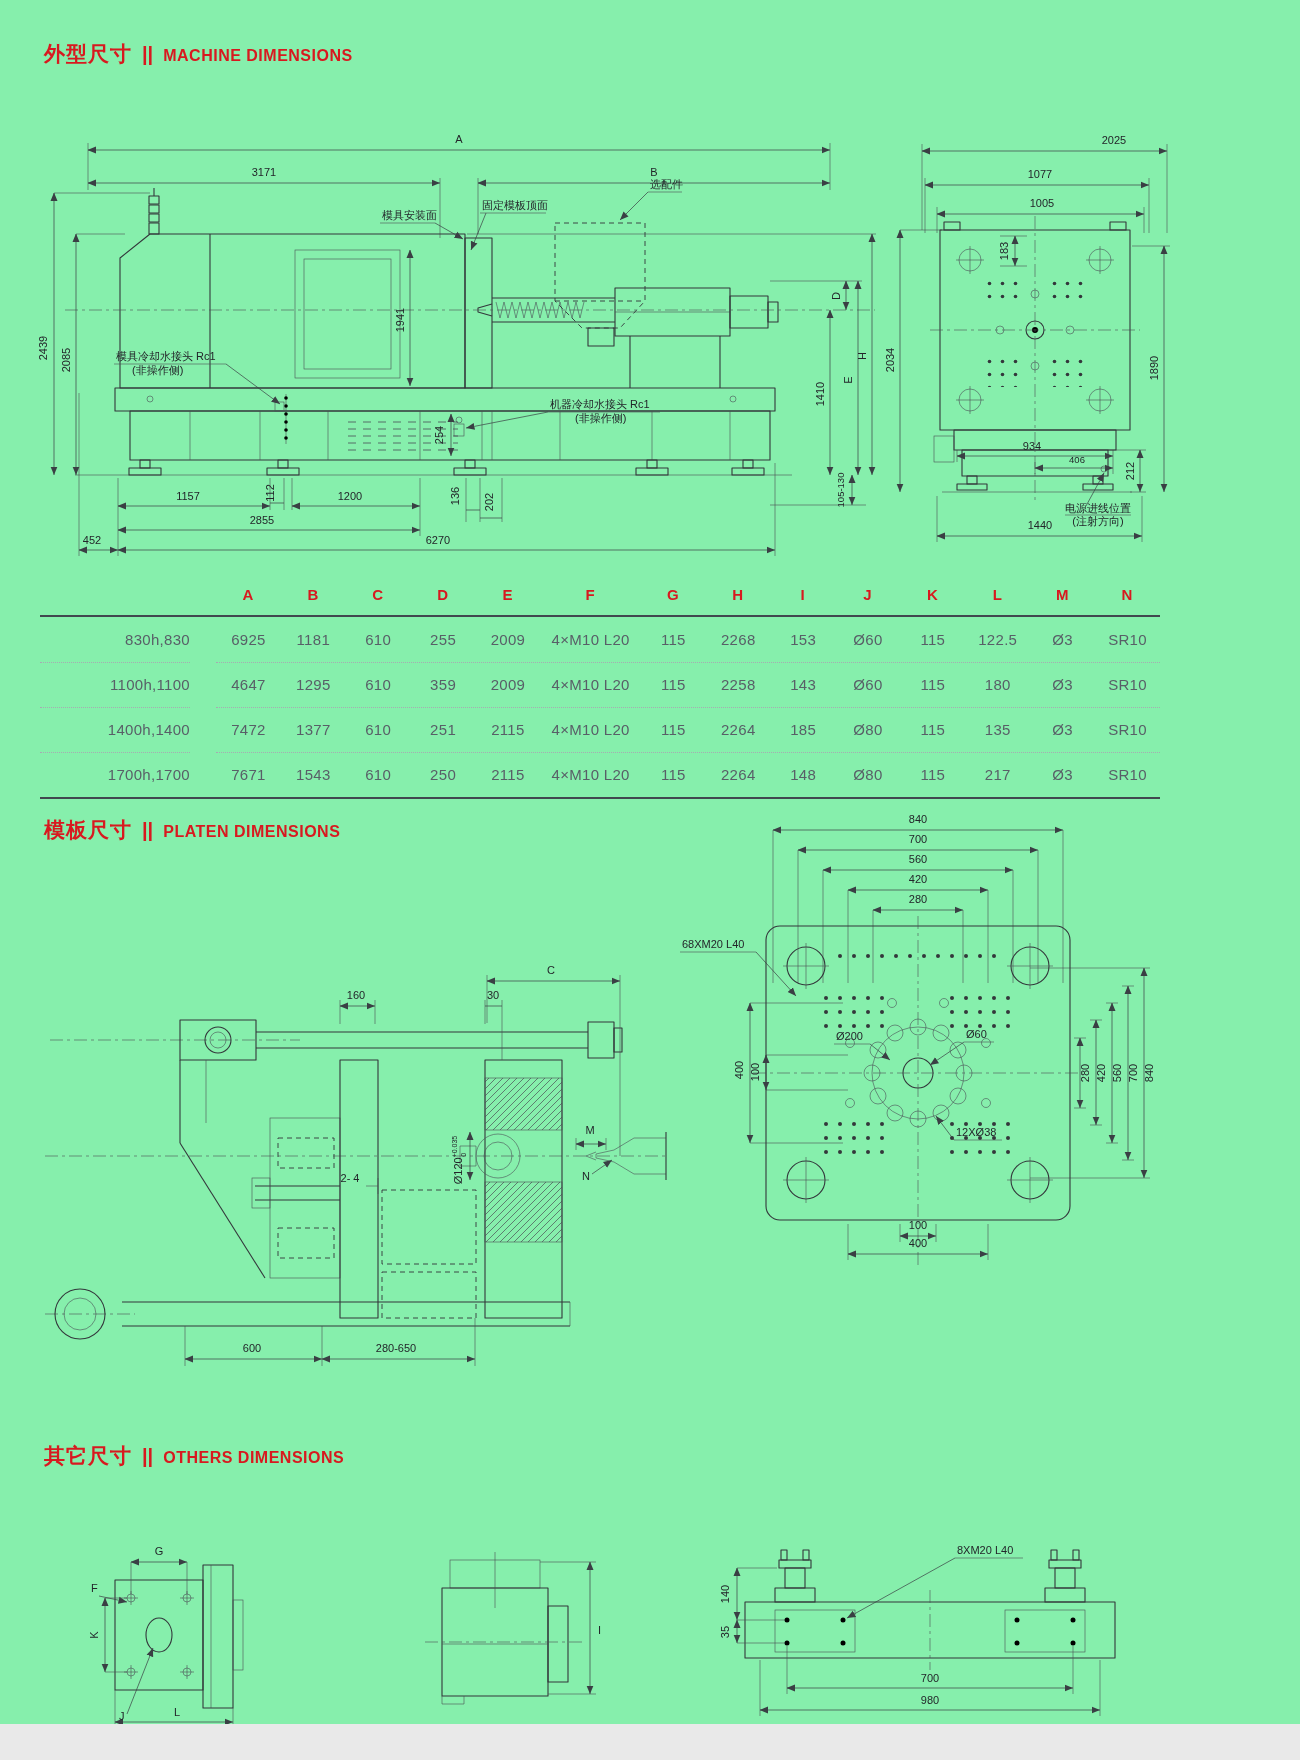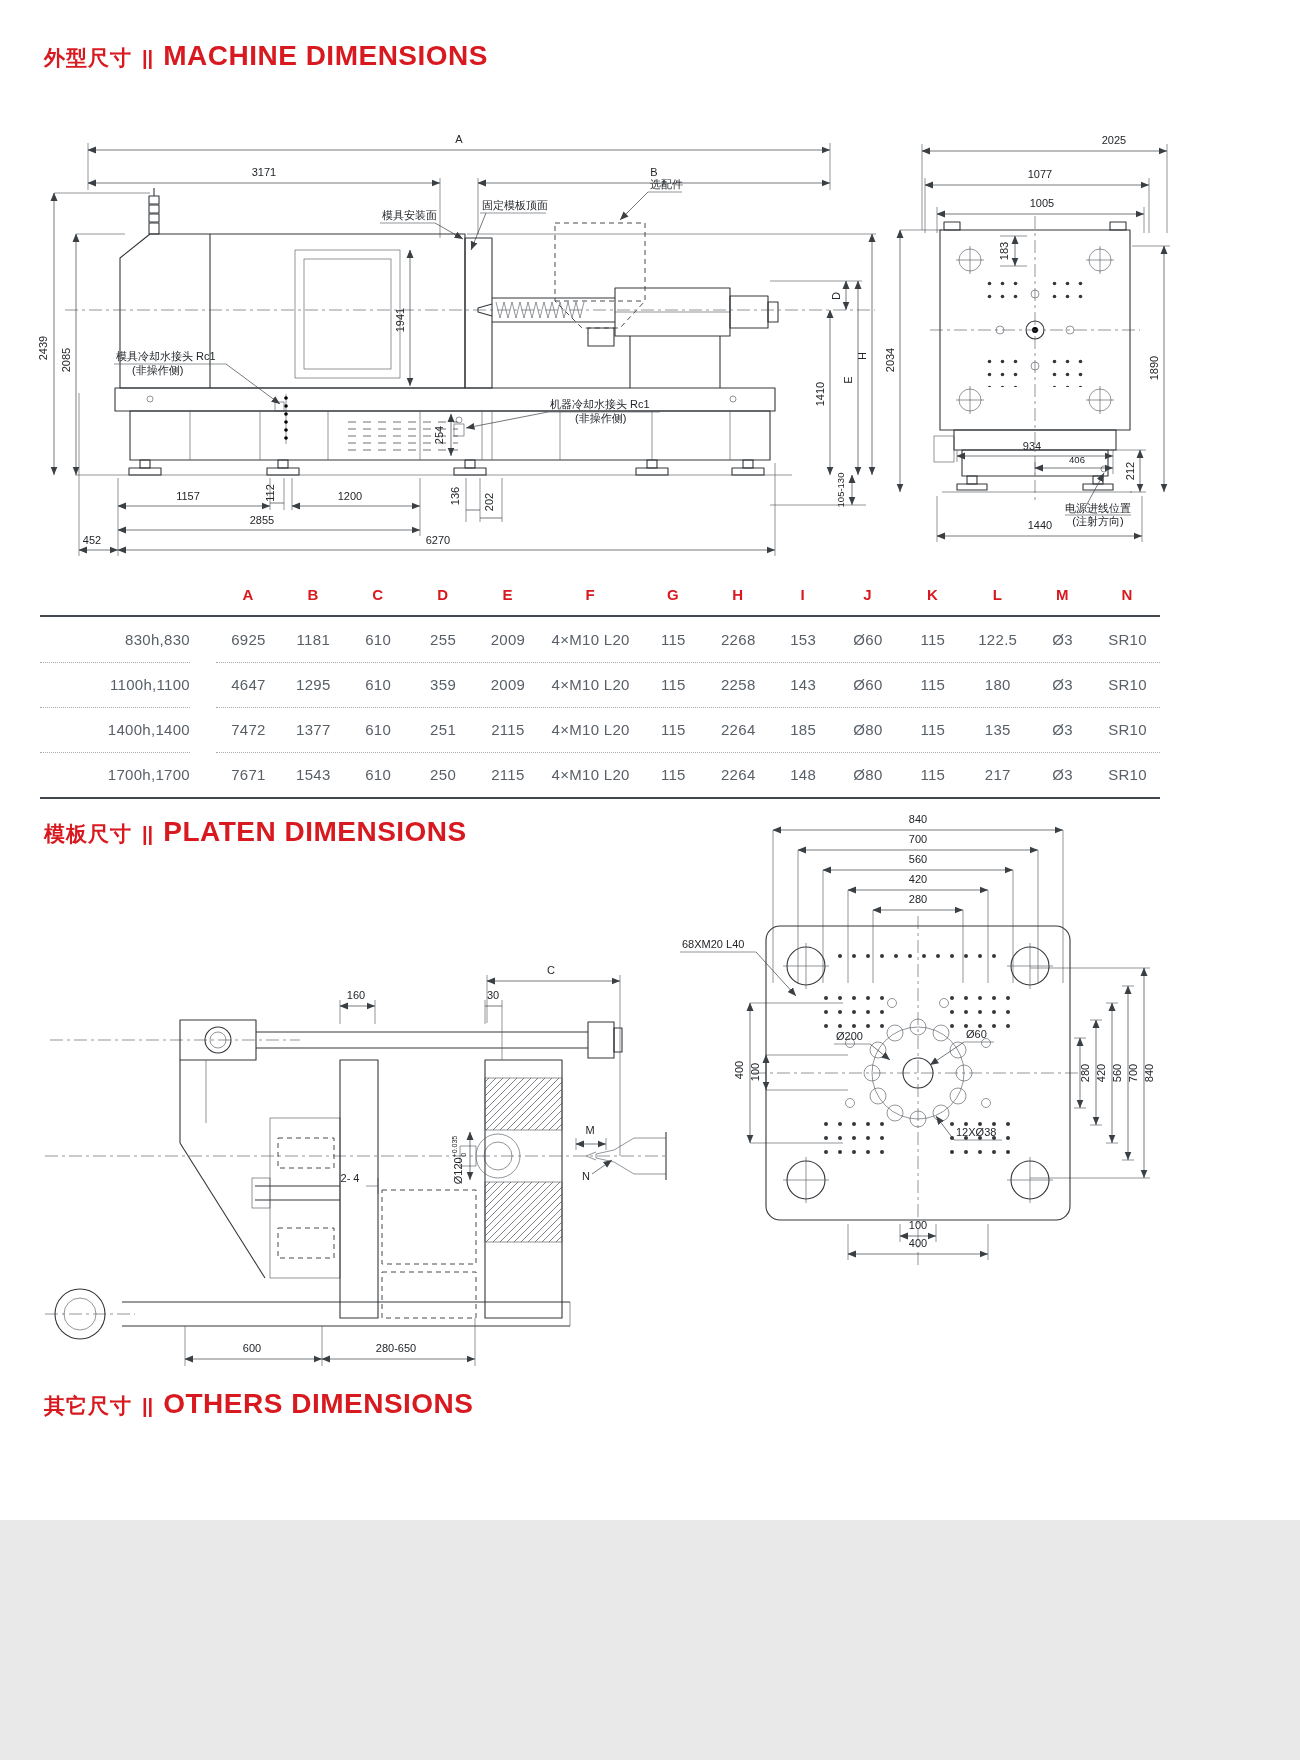--- a/index.html
+++ b/index.html
@@ -1,21 +1,21 @@
 <!DOCTYPE html>
 <html><head>
 <meta charset="utf-8">
 <style>
   body{margin:0;background:#e9e9e9}
-  .page{position:relative;width:1300px;height:1520px;background:#ffffff;font-family:"Liberation Sans",sans-serif;overflow:hidden}
+  .page{position:relative;width:1300px;height:1724px;background:#86efac;font-family:"Liberation Sans",sans-serif;overflow:hidden}
   .page svg{position:absolute}
   .sec-title{position:absolute;display:flex;align-items:baseline;gap:10px;color:#d8191f;font-weight:bold;white-space:nowrap}
   .sec-title .cn{font-size:21px;letter-spacing:1px}
   .sec-title .sep{font-size:20px}
-  .sec-title .en{font-size:28px;letter-spacing:.5px}
+  .sec-title .en{font-size:16px;letter-spacing:.5px}
   svg .ln{fill:none;stroke:#33373b;stroke-width:1.1;stroke-linejoin:round}
   svg .tn{fill:none;stroke:#4a4f55;stroke-width:.6}
   svg .dim{fill:none;stroke:#3a3f44;stroke-width:.7}
   svg .cl{fill:none;stroke:#4a4f55;stroke-width:.6;stroke-dasharray:13 4 3 4}
   svg .dsh{fill:none;stroke:#33373b;stroke-width:.9;stroke-dasharray:5 4}
   svg .lv{fill:none;stroke:#4a4f55;stroke-width:.8;stroke-dasharray:8 7}
   svg text{font-family:"Liberation Sans",sans-serif;font-size:11px;fill:#23262a}
   svg .mid{text-anchor:middle}
   svg .sm{font-size:9.5px}
   .dim-table{position:absolute;left:40px;top:586px;width:1120px;color:#585f67;font-size:15px;border-bottom:2px solid #41474f}
@@ -602,21 +602,21 @@
       <text class="mid" transform="rotate(-90 453 275)" x="453" y="275">560</text>
       <text class="mid" transform="rotate(-90 469 275)" x="469" y="275">700</text>
       <text class="mid" transform="rotate(-90 485 275)" x="485" y="275">840</text>
       <text x="14" y="150">68XM20 L40</text>
       <text x="168" y="242">Ø200</text>
       <text x="298" y="240">Ø60</text>
       <text x="288" y="338">12XØ38</text>
     </g>
   </svg>
 
-  <div class="sec-title" style="left:44px;top:1388px">
+  <div class="sec-title" style="left:44px;top:1442px">
     <span class="cn">其它尺寸</span>
     <span class="sep">||</span>
     <span class="en">OTHERS DIMENSIONS</span>
   </div>
 
   <svg style="left:85px;top:1540px" width="200" height="195" viewBox="0 0 200 195">
     <g>
       <rect class="ln" x="30" y="40" width="88" height="110"></rect>
       <rect class="ln" x="118" y="25" width="30" height="143"></rect>
         <line class="tn" x1="126" y1="25" x2="126" y2="168"></line>

